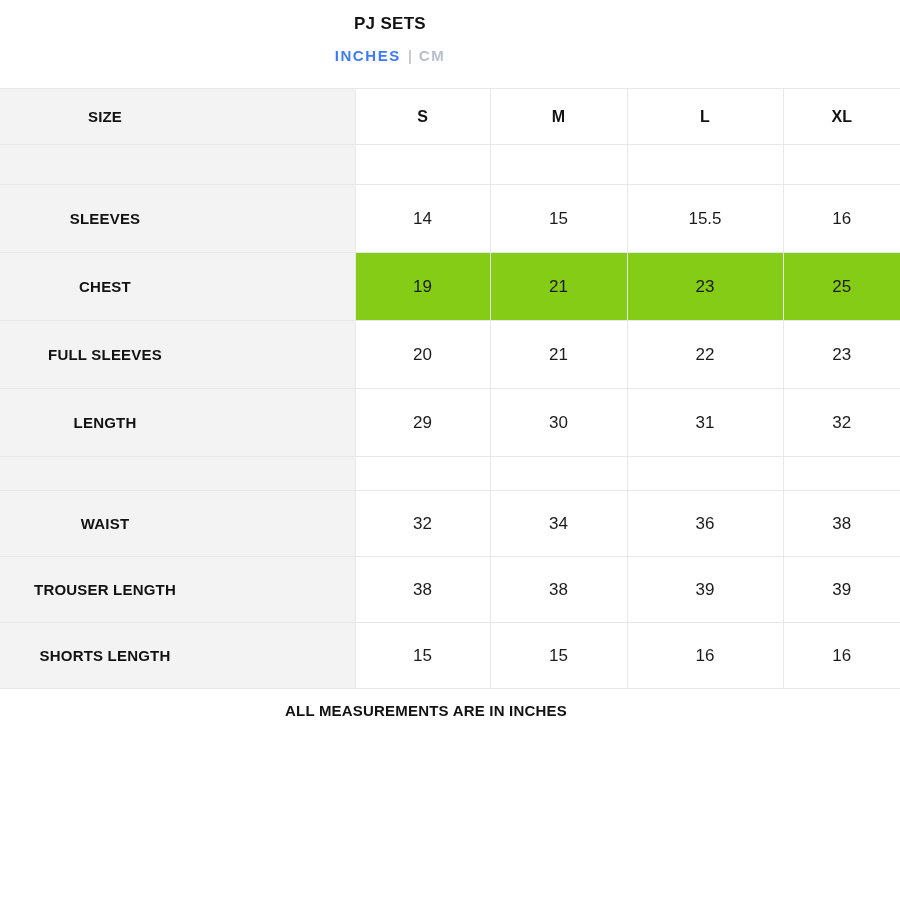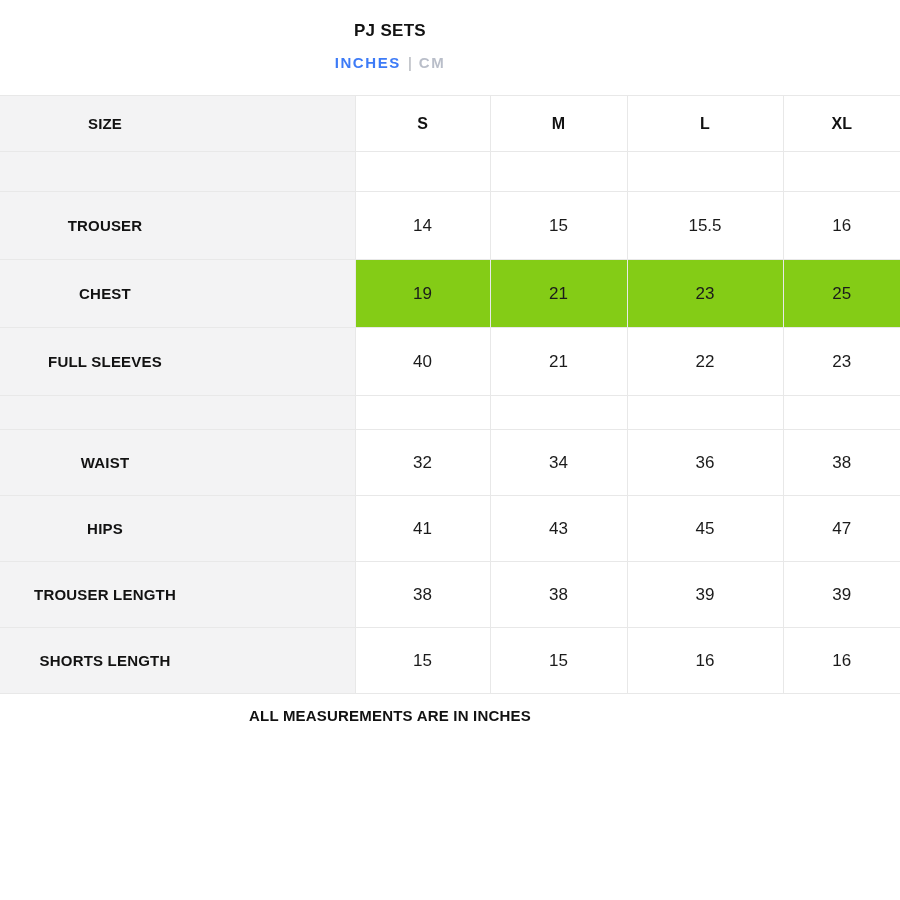--- a/index.html
+++ b/index.html
@@ -11,21 +11,21 @@
     font-family: "Liberation Sans", sans-serif;
     color: #141414;
     overflow: hidden;
   }
   .top-block {
     width: 780px;
     text-align: center;
   }
   .chart-title {
     margin: 0;
-    padding-top: 21px;
+    padding-top: 14px;
     font-size: 17px;
     font-weight: 700;
     letter-spacing: 0.3px;
     color: #121212;
   }
   .unit-toggle {
     margin-top: 13px;
     font-size: 15px;
     font-weight: 700;
     letter-spacing: 1.6px;
@@ -83,20 +83,21 @@
   .shaded { background: #84cc16; }
 
   .footer-note {
     width: 780px;
     text-align: center;
     margin-top: 13px;
     font-size: 15px;
     font-weight: 700;
     letter-spacing: 0.2px;
     color: #121212;
+    padding-left: 36px;
   }
 </style>
 </head>
 <body>
 
 <div class="top-block">
   <h1 class="chart-title">PJ SETS</h1>
   <div class="unit-toggle">
     <span class="unit-inches">INCHES</span><span class="unit-sep">|</span><span class="unit-cm">CM</span>
   </div>
@@ -124,21 +125,21 @@
     <tr class="r-spacer-a">
       <td class="label-cell"></td>
       <td class="val"></td>
       <td class="val"></td>
       <td class="val"></td>
       <td class="val"></td>
     </tr>
 
     <tr class="r-data">
       <td class="label-cell">
-          <span class="label-inner">TROUSER</span>
+          <span class="label-inner">SLEEVES</span>
         </td>
       <td class="val">14</td>
       <td class="val">15</td>
       <td class="val">15.5</td>
       <td class="val">16</td>
     </tr>
 
     <tr class="r-data">
       <td class="label-cell">
           <span class="label-inner">CHEST</span>
@@ -147,54 +148,54 @@
       <td class="val shaded">21</td>
       <td class="val shaded">23</td>
       <td class="val shaded">25</td>
     </tr>
 
 
     <tr class="r-data">
       <td class="label-cell">
           <span class="label-inner">FULL SLEEVES</span>
         </td>
-      <td class="val">40</td>
+      <td class="val">20</td>
       <td class="val">21</td>
       <td class="val">22</td>
       <td class="val">23</td>
     </tr>
 
+    <tr class="r-data">
+      <td class="label-cell">
+          <span class="label-inner">LENGTH</span>
+        </td>
+      <td class="val">29</td>
+      <td class="val">30</td>
+      <td class="val">31</td>
+      <td class="val">32</td>
+    </tr>
 
     <tr class="r-spacer-b">
       <td class="label-cell"></td>
       <td class="val"></td>
       <td class="val"></td>
       <td class="val"></td>
       <td class="val"></td>
     </tr>
 
     <tr class="r-data-b">
       <td class="label-cell">
           <span class="label-inner">WAIST</span>
         </td>
       <td class="val">32</td>
       <td class="val">34</td>
       <td class="val">36</td>
       <td class="val">38</td>
     </tr>
 
-    <tr class="r-data-b">
-      <td class="label-cell">
-          <span class="label-inner">HIPS</span>
-        </td>
-      <td class="val">41</td>
-      <td class="val">43</td>
-      <td class="val">45</td>
-      <td class="val">47</td>
-    </tr>
 
     <tr class="r-data-b">
       <td class="label-cell">
           <span class="label-inner">TROUSER LENGTH</span>
         </td>
       <td class="val">38</td>
       <td class="val">38</td>
       <td class="val">39</td>
       <td class="val">39</td>
     </tr>

